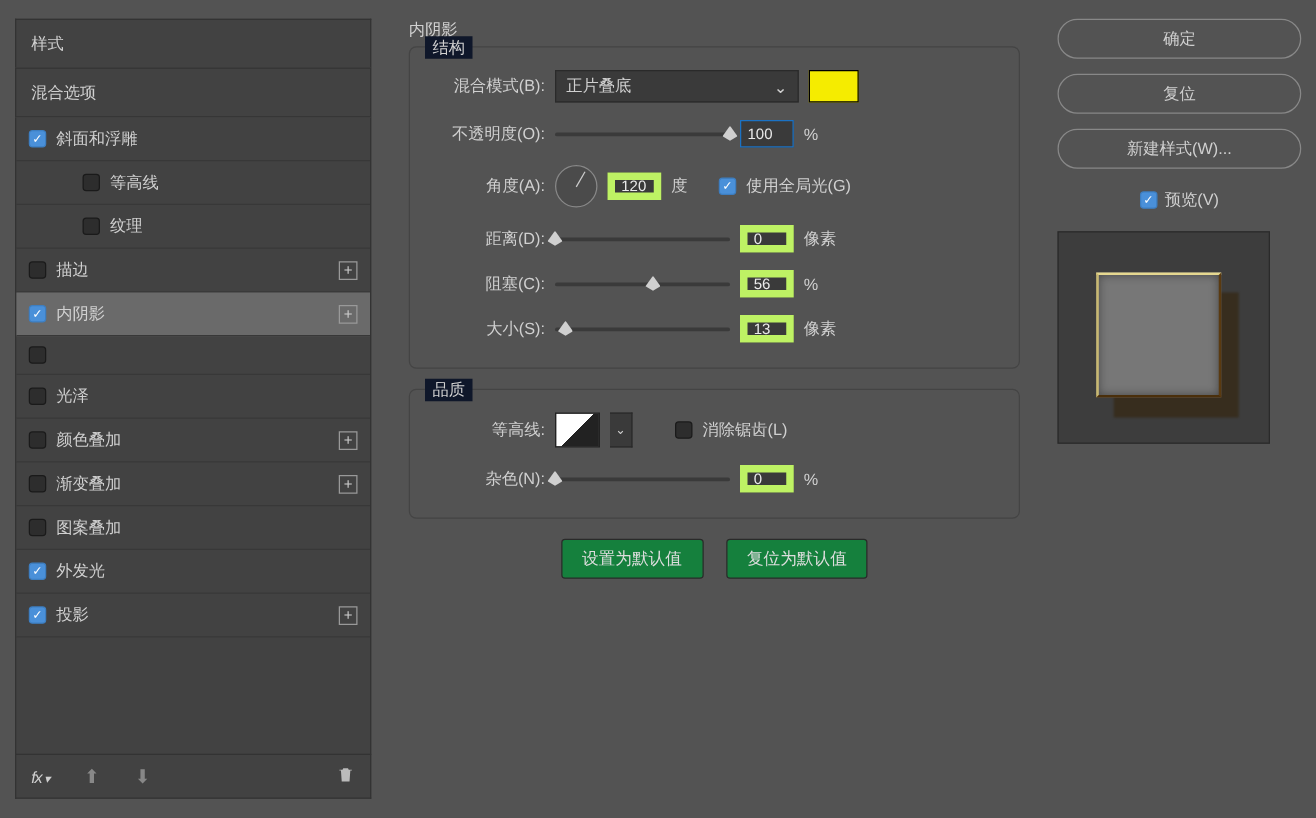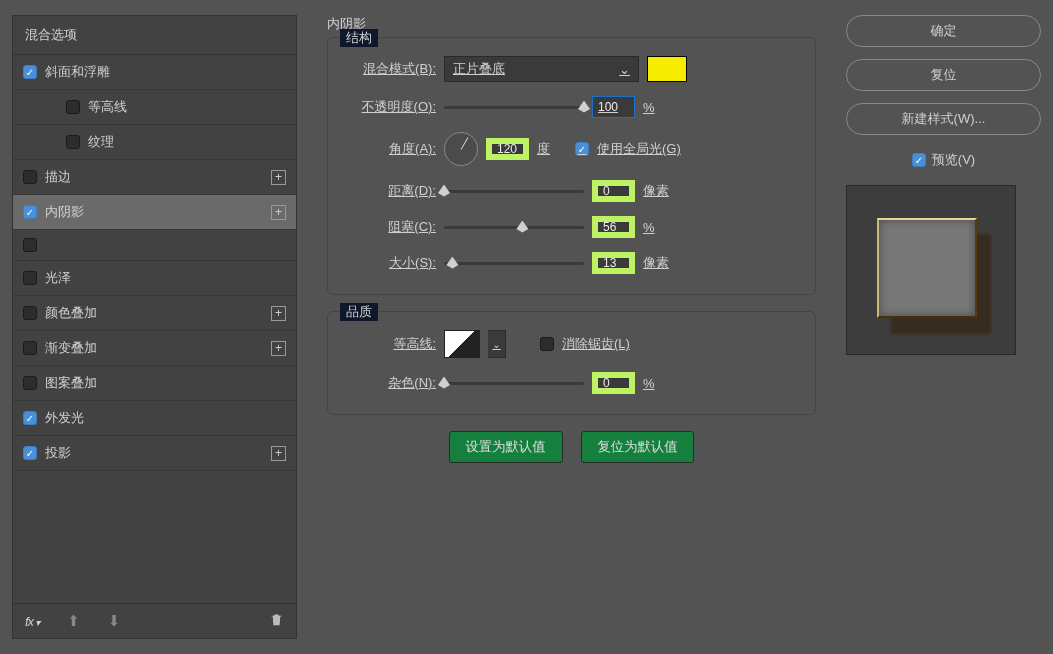--- a/index.html
+++ b/index.html
@@ -54,21 +54,21 @@
     .group {
       border: 1px solid #444; border-radius: 6px;
       padding: 18px 20px 20px; margin-bottom: 16px;
       position: relative;
     }
     .group-legend {
       position: absolute; top: -9px; left: 12px;
       background: #0f172a; padding: 0 6px;
     }
     .row {
-      display: flex; align-items: center; gap: 8px; margin-bottom: 14px; text-decoration: underline;
+      display: flex; align-items: center; gap: 8px; margin-bottom: 14px;
     }
     .row:last-child { margin-bottom: 0; }
     .lbl { width: 88px; text-align: right; }
     
     .slider-track {
       width: 140px; height: 3px; background: #3a3a3a; position: relative;
       border-radius: 2px;
     }
     .slider-thumb {
       position: absolute; top: -5px; width: 12px; height: 12px;
@@ -148,20 +148,21 @@
     }
     .icon-arrow { color: #888; font-size: 15px; }
     .trash-icon svg { width: 15px; height: 15px; fill: #bbb; }
   </style>
 </head>
 <body>
 
 <div class="layout">
 
   <div class="sidebar">
+    <div class="sb-head">样式</div>
     <div class="sb-sub">混合选项</div>
     <div class="sb-list" id="sb-list">
         <div class="sb-item">
           <span class="mini-check on">✓</span>
           <span class="name">斜面和浮雕</span>
         </div>
         <div class="sb-item indent">
           <span class="mini-check"></span>
           <span class="name">等高线</span>
         </div>

